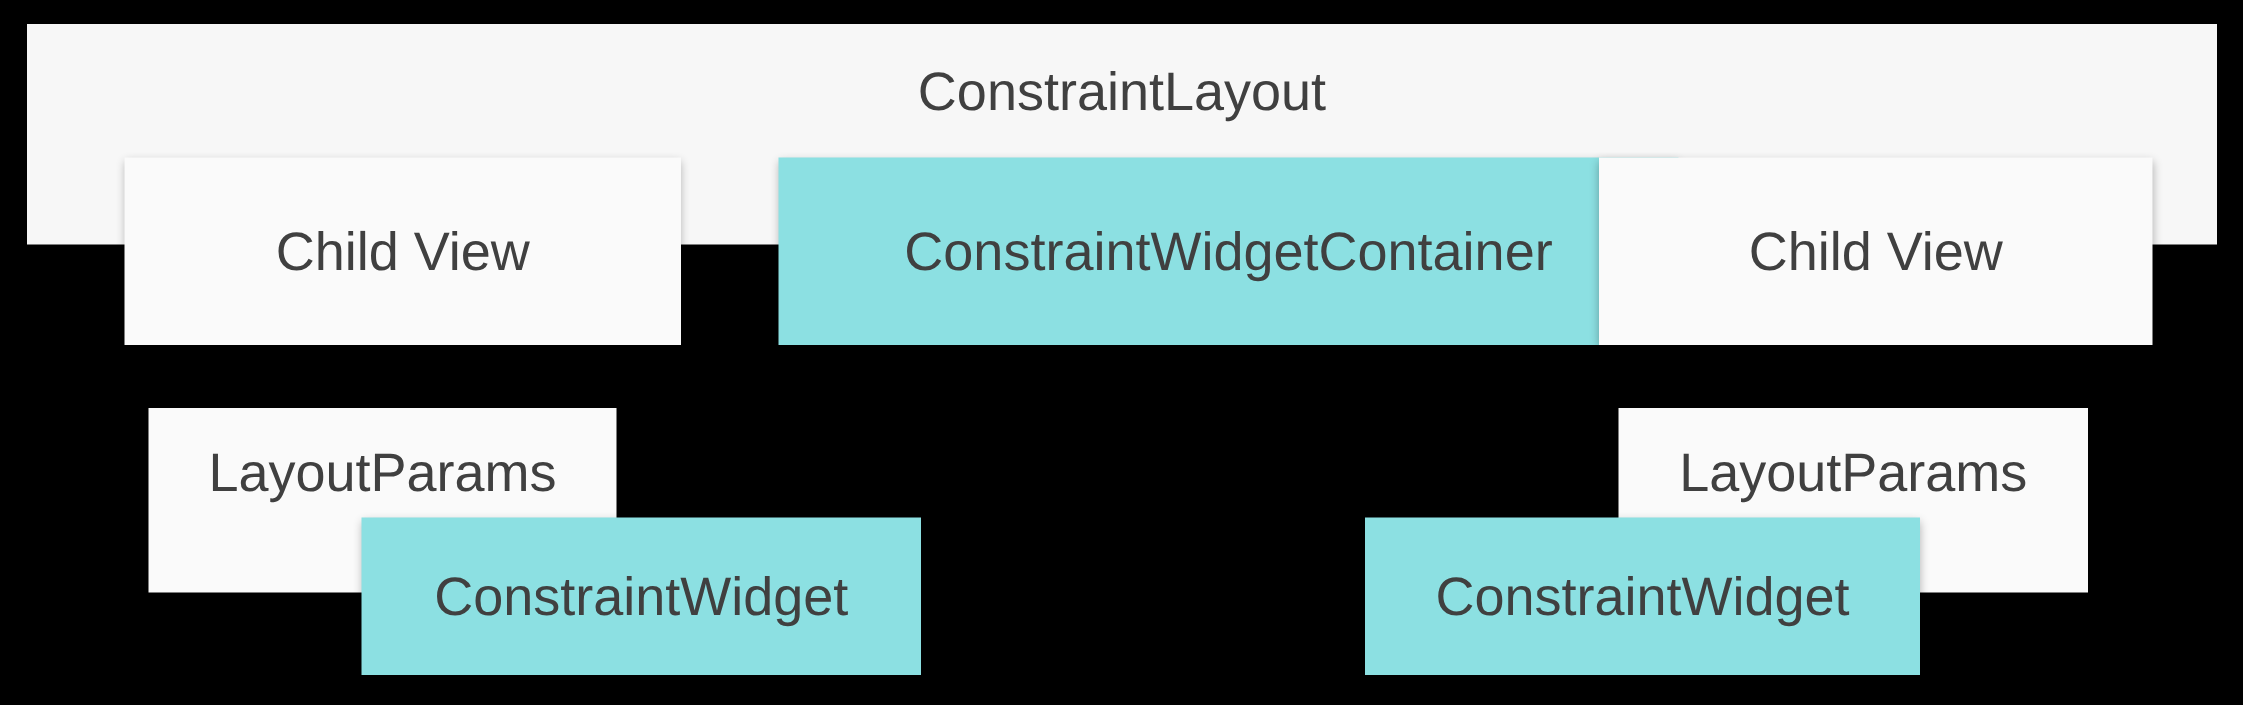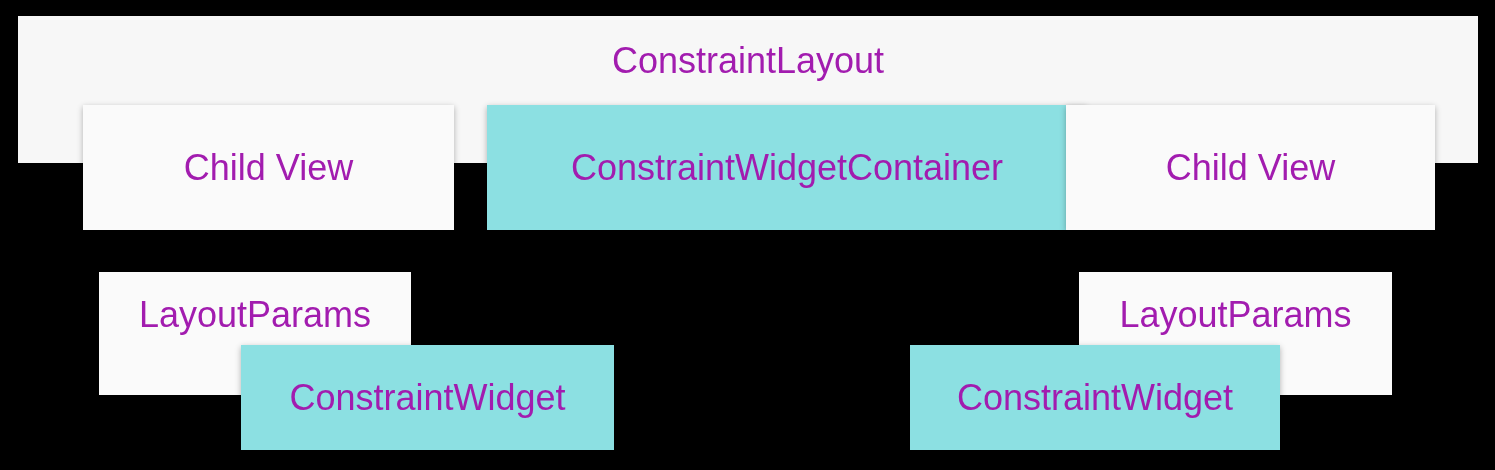--- a/index.html
+++ b/index.html
@@ -7,21 +7,21 @@
     padding: 0;
     background: #000000;
   }
   #canvas {
     position: relative;
     width: 1495px;
     height: 470px;
     background: #000000;
     overflow: hidden;
     font-family: "Liberation Sans", sans-serif;
-    color: #a21caf;
+    color: #404040;
   }
   .box {
     position: absolute;
     box-sizing: border-box;
     font-size: 36px;
     line-height: 42px;
     white-space: nowrap;
   }
   .card {
     background: #fafafa;
@@ -50,21 +50,21 @@
     left: 18px; top: 16px;
     width: 1460px; height: 147px;
     background: #f7f7f7;
     box-shadow: 0 2px 6px rgba(0, 0, 0, 0.30);
     z-index: 1;
     padding-top: 24px;
   }
 
   
   #child-view-left  { left: 68px;   top: 105px; width: 371px; height: 125px; z-index: 2; }
-  #widget-container { left: 472px;  top: 105px; width: 600px; height: 125px; z-index: 2; }
+  #widget-container { left: 504px;  top: 105px; width: 600px; height: 125px; z-index: 2; }
   #child-view-right { left: 1051px; top: 105px; width: 369px; height: 125px; z-index: 2; }
 
   
   #layout-params-left { left: 99px;  top: 272px; width: 312px; height: 123px; z-index: 2; padding-top: 22px; }
   #constraint-widget-left { left: 226px; top: 345px; width: 373px; height: 105px; z-index: 3; }
 
   
   #layout-params-right { left: 1079px; top: 272px; width: 313px; height: 123px; z-index: 2; padding-top: 22px; }
   #constraint-widget-right { left: 895px; top: 345px; width: 370px; height: 105px; z-index: 3; }
 </style>

